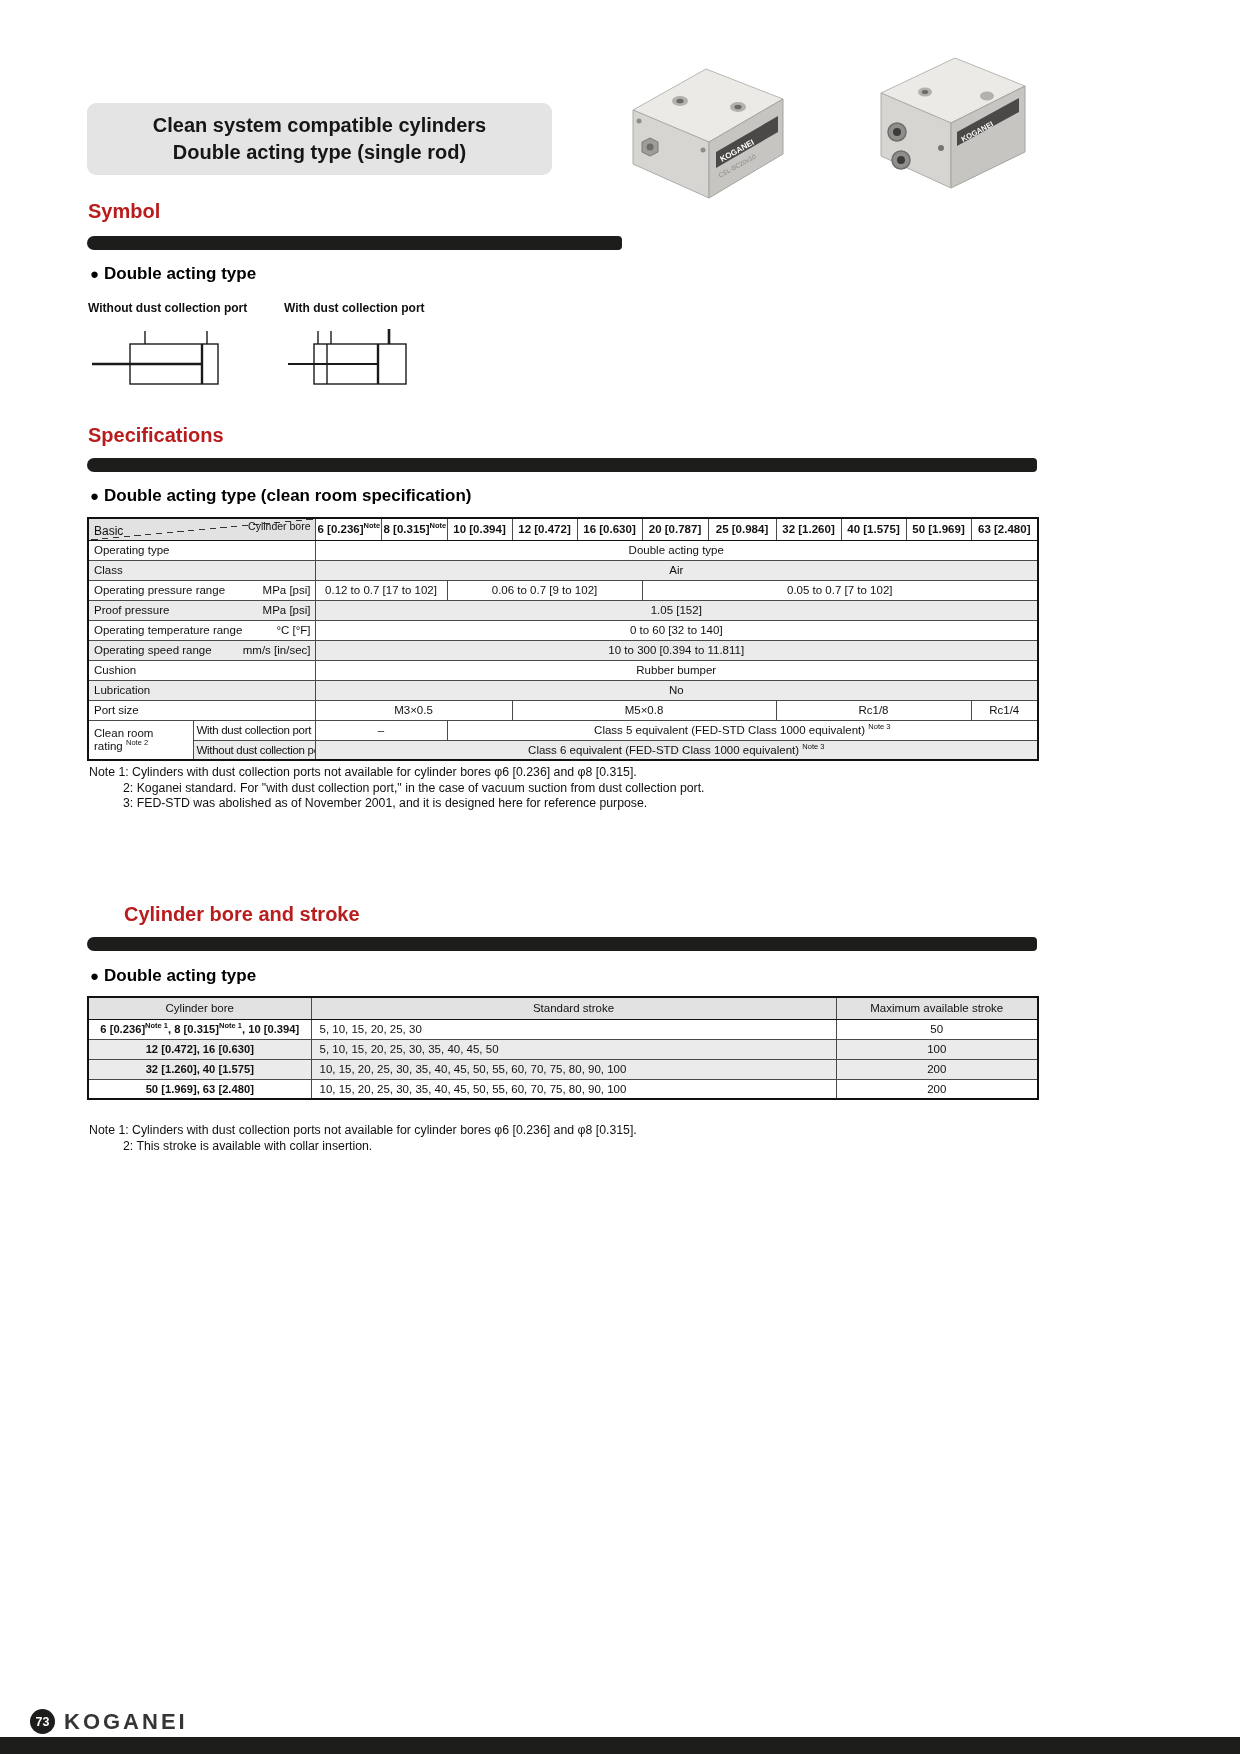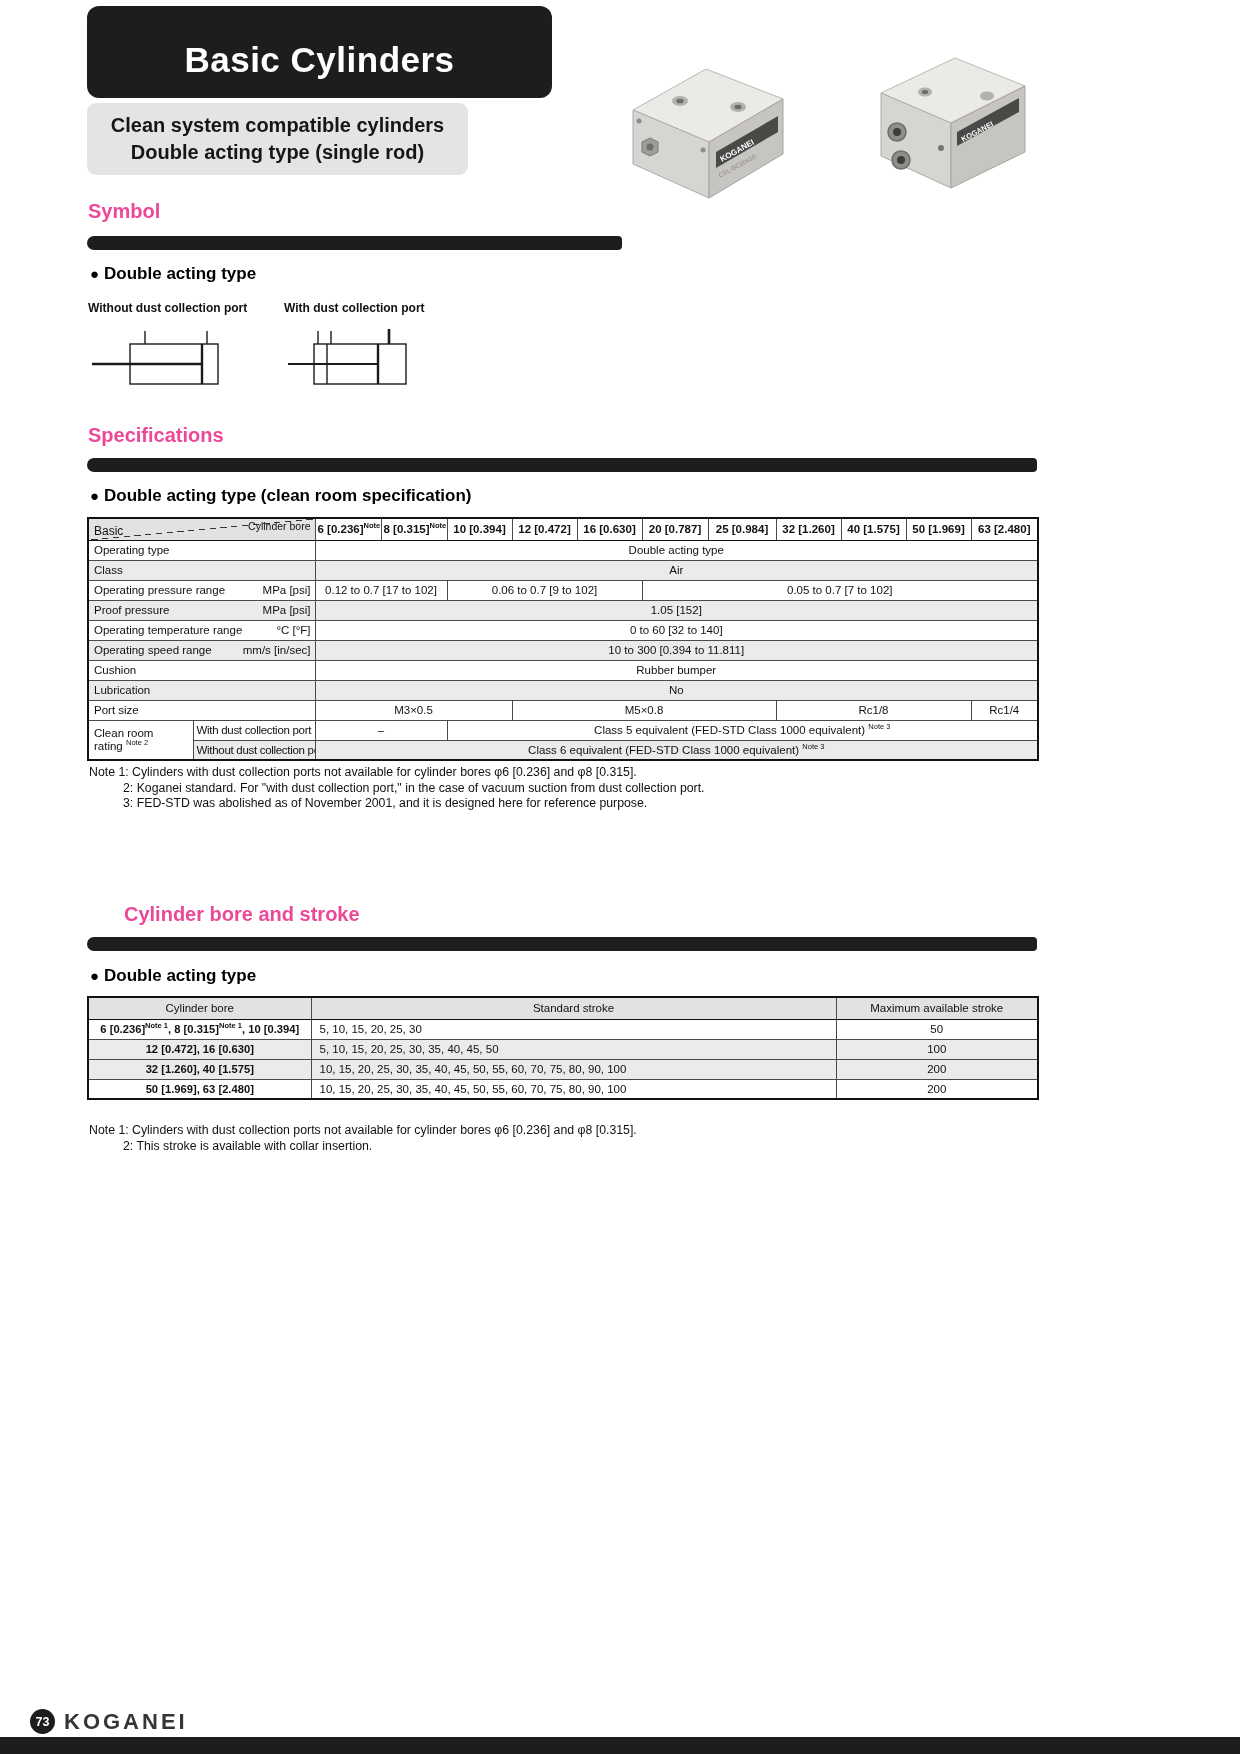--- a/index.html
+++ b/index.html
@@ -4,26 +4,26 @@
 <style>
   html,body{margin:0;padding:0;background:#ffffff;}
   #page{position:relative;width:1240px;height:1754px;background:#ffffff;overflow:hidden;
         font-family:"Liberation Sans",sans-serif;color:#1a1a1a;}
   .abs{position:absolute;}
 
   
   .title-box{left:87px;top:6px;width:465px;height:92px;background:#1d1d1b;border-radius:12px;
              display:flex;align-items:center;justify-content:center;padding-top:16px;box-sizing:border-box;}
   .title-box span{color:#ffffff;font-size:35px;font-weight:bold;letter-spacing:.5px;}
-  .subtitle-box{left:87px;top:103px;width:381px;height:72px;background:#e4e4e4;border-radius:9px;
+  .subtitle-box{left:87px;top:103px;width:465px;height:72px;background:#e4e4e4;border-radius:9px;
                 display:flex;flex-direction:column;align-items:center;justify-content:center;}
   .subtitle-box div{font-size:20px;font-weight:bold;color:#161616;line-height:27px;}
 
   
-  .sec-h{font-size:20px;font-weight:bold;color:#ec4899;}
+  .sec-h{font-size:20px;font-weight:bold;color:#b91c1c;}
   .sec-bar{height:14px;background:#1d1d1b;border-radius:7px 4px 4px 7px;}
   .bullet-title{font-size:17px;font-weight:bold;color:#000000;}
   .bullet-title .bullet{font-size:15px;margin-right:5px;}
 
   
   .diag-label{font-size:12px;font-weight:bold;color:#111;}
 
   
   table{border-collapse:collapse;table-layout:fixed;background:#fff;}
   .spec-table, .bs-table{border:2px solid #111;}
@@ -60,23 +60,20 @@
       display:flex;align-items:center;justify-content:center;color:#fff;font-size:12.5px;font-weight:bold;}
   .brand-logo{left:64px;top:1709px;font-size:22px;font-weight:bold;letter-spacing:3px;color:#353535;
       transform:scaleY(1.02);}
   .bottom-bar{left:0;top:1737px;width:1240px;height:17px;background:#1d1d1b;}
 </style>
 </head>
 <body>
 
 <div id="page">
 
-  <div class="abs title-box">
-    <span>Basic Cylinders</span>
-  </div>
   <div class="abs subtitle-box">
     <div>Clean system compatible cylinders</div>
     <div>Double acting type (single rod)</div>
   </div>
 
   <svg class="abs" style="left:608px;top:50px;" width="190" height="152" viewBox="0 0 190 152">
     <polygon points="25,60 98,19 175,49 101,92" fill="#eceae6" stroke="#b9b7b3" stroke-width="1"></polygon>
     <polygon points="25,60 101,92 101,148 25,114" fill="#d7d5d1" stroke="#aeaca8" stroke-width="1"></polygon>
     <polygon points="101,92 175,49 175,104 101,148" fill="#c7c5c1" stroke="#a5a39f" stroke-width="1"></polygon>
     <ellipse cx="72" cy="51" rx="8" ry="5" fill="#b3b1ad"></ellipse>

